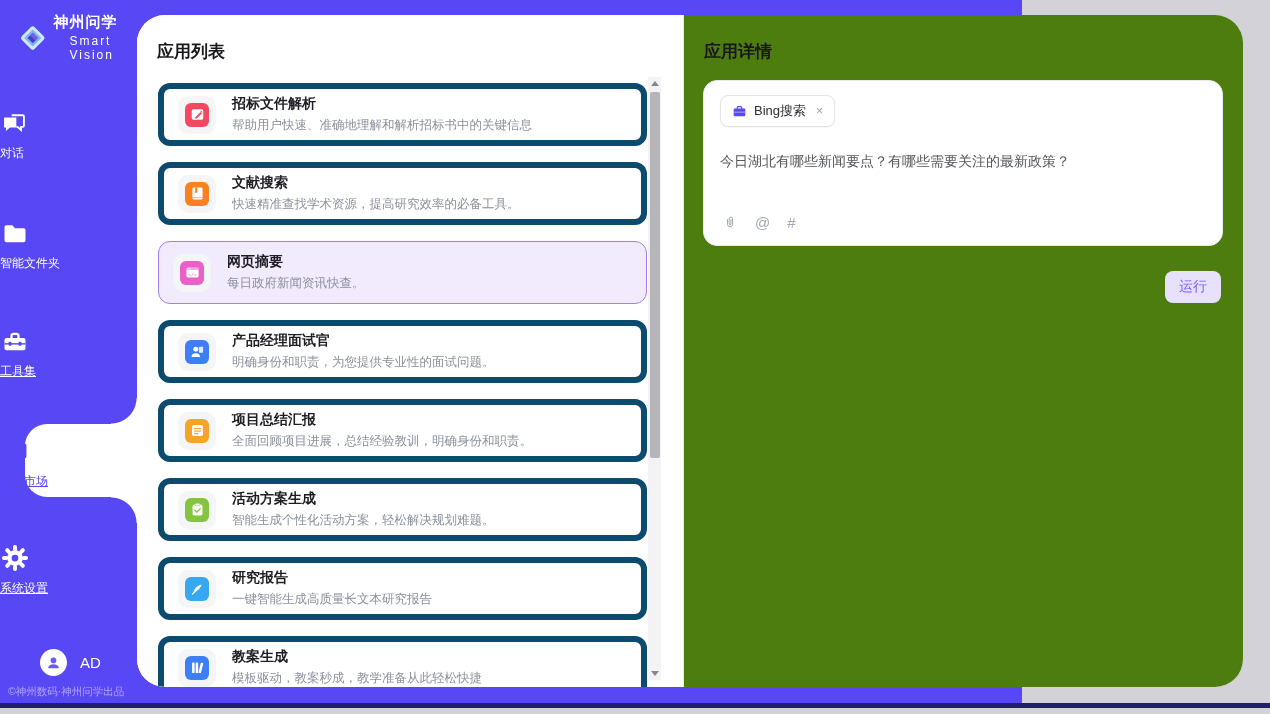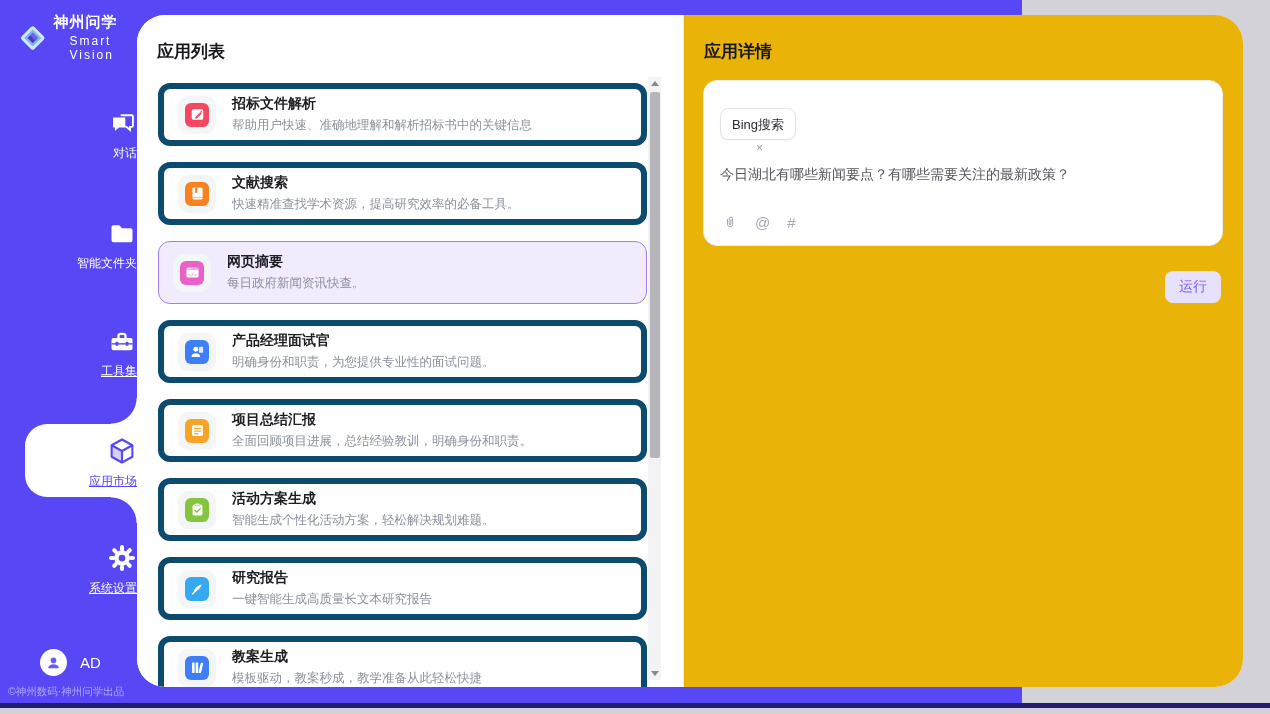--- a/index.html
+++ b/index.html
@@ -9,21 +9,21 @@
   .window { position:absolute; left:0; top:0; width:1022px; height:703px; background:#5747f5; }
   .navy-edge { position:absolute; left:0; top:703px; width:1270px; height:5px; background:#211e70; }
 
   
   .sidebar { position:absolute; left:0; top:0; width:137px; height:703px; color:#fff; }
   .logo-row { position:absolute; left:18px; top:13px; display:flex; align-items:center; gap:6px; }
   .brand-name { font-size:15px; font-weight:bold; letter-spacing:1px; }
   .brand-tagline { font-size:12px; letter-spacing:2px; margin-top:2px;padding-left:16px; }
 
   .nav-item { position:absolute; left:0; width:137px; display:flex; flex-direction:column;
-    align-items:flex-end; gap:7px; cursor:pointer; }
+    align-items:flex-start; gap:7px; cursor:pointer; }
   .nav-label { font-size:12px; color:#fff; }
   .nav-label.underlined { text-decoration:underline; }
   .nav-item.active .nav-label { color:#5747f5; }
 
   .active-bubble { position:absolute; left:25px; right:0; top:424px; height:73px;
     background:#fff; border-radius:22px 0 0 22px; }
   .active-bubble::before, .active-bubble::after { content:""; position:absolute; right:0; width:26px; height:26px; }
   .active-bubble::before { top:-26px; background:radial-gradient(circle 26px at 0 0, rgba(0,0,0,0) 25px, #fff 26px); }
   .active-bubble::after  { bottom:-26px; background:radial-gradient(circle 26px at 0 100%, rgba(0,0,0,0) 25px, #fff 26px); }
 
@@ -58,27 +58,27 @@
   .scroll-arrow { position:absolute; left:0; width:13px; height:13px; display:flex;
     align-items:center; justify-content:center; }
   .scroll-arrow.up { top:0; } .scroll-arrow.down { bottom:0; }
   .tri-up { width:0; height:0; border-left:4px solid transparent; border-right:4px solid transparent;
     border-bottom:5px solid #86868c; }
   .tri-down { width:0; height:0; border-left:4px solid transparent; border-right:4px solid transparent;
     border-top:5px solid #86868c; }
   .scroll-thumb { position:absolute; left:1.5px; top:15px; width:10px; height:366px;
     background:#b6b6ba; border-radius:2px; }
 
-  .detail-panel { flex:1; background:#eab308; border-left:1px solid #e9e9ee; position:relative; }
+  .detail-panel { flex:1; background:#4d7c0f; border-left:1px solid #e9e9ee; position:relative; }
   .detail-panel .panel-title { position:absolute; left:20px; top:25px; }
 
   .prompt-card { position:absolute; left:19px; top:65px; width:520px; height:166px; background:#fff;
     border:1px solid #e9e9ee; border-radius:14px; padding:14px 16px; }
   .chip { display:inline-flex; align-items:center; gap:7px; height:32px; padding:0 11px;
-    background:#fff; border:1px solid #e3e3e9; border-radius:8px; box-shadow:0 1px 2px rgba(0,0,0,0.04);flex-direction:column; }
+    background:#fff; border:1px solid #e3e3e9; border-radius:8px; box-shadow:0 1px 2px rgba(0,0,0,0.04); }
   .chip-label { font-size:13px; color:#2c2c34; }
   .chip-close { font-size:12px; color:#9a9aa4; margin-left:3px; cursor:pointer; }
   .prompt-text { margin-top:26px; font-size:14px; color:#55565e; }
   .attach-row { position:absolute; left:18px; bottom:14px; display:flex; align-items:center; gap:17px;
     color:#a3a8b3; }
   .attach-glyph { font-size:15px; color:#a3a8b3; cursor:pointer; }
 
   .run-row { position:absolute; right:22px; top:256px; }
   .run-btn { display:inline-block; padding:7px 14px; background:#e8e1fb; color:#7e5cf6;
     font-size:14px; border:none; border-radius:8px; cursor:pointer; }

